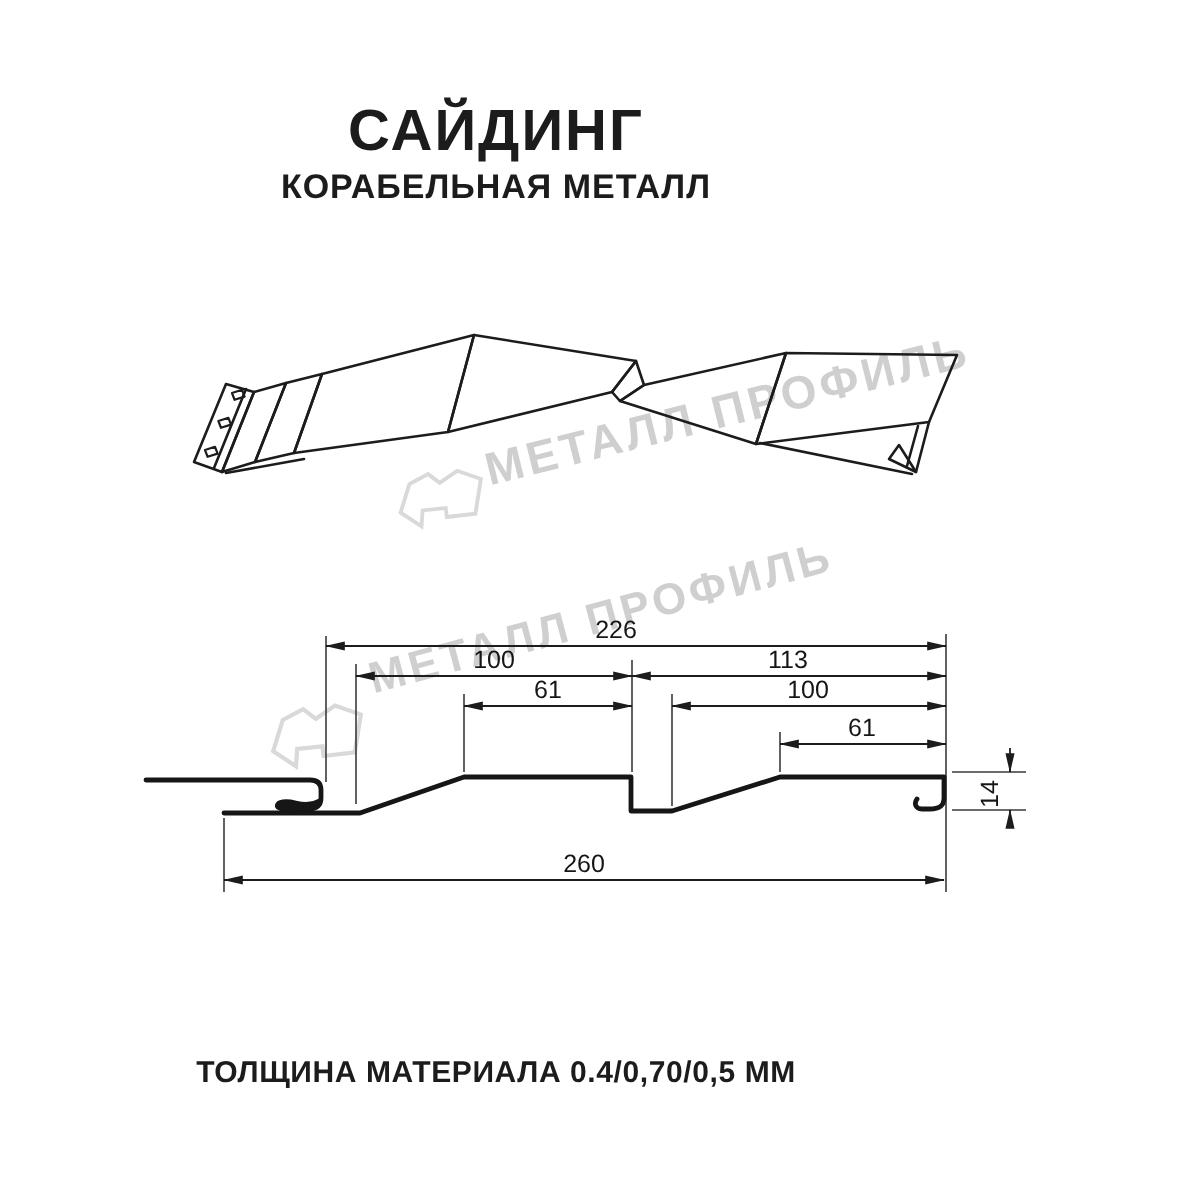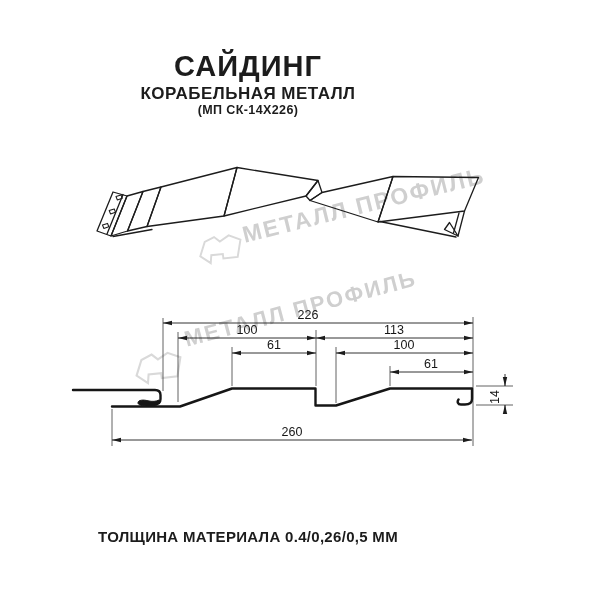--- a/index.html
+++ b/index.html
@@ -112,16 +112,15 @@
         <text class="dim" x="404" y="349" text-anchor="middle">100</text>
         <text class="dim" x="431" y="368" text-anchor="middle">61</text>
         <text class="dim" x="292" y="436" text-anchor="middle">260</text>
         <text class="dim" x="499" y="397" text-anchor="middle" transform="rotate(-90,499,397)">14</text>
       </g>
     </g>
   </svg>
 
   <div class="ctext title toptext">САЙДИНГ</div>
   <div class="ctext subtitle toptext">КОРАБЕЛЬНАЯ МЕТАЛЛ</div>
-  <div class="ctext model toptext">(МП СК-14Х226)</div>
-  <div class="ctext footer toptext">ТОЛЩИНА МАТЕРИАЛА 0.4/0,26/0,5 ММ</div>
+  <div class="ctext footer toptext">ТОЛЩИНА МАТЕРИАЛА 0.4/0,70/0,5 ММ</div>
 
 </div>
 
 </body></html>

